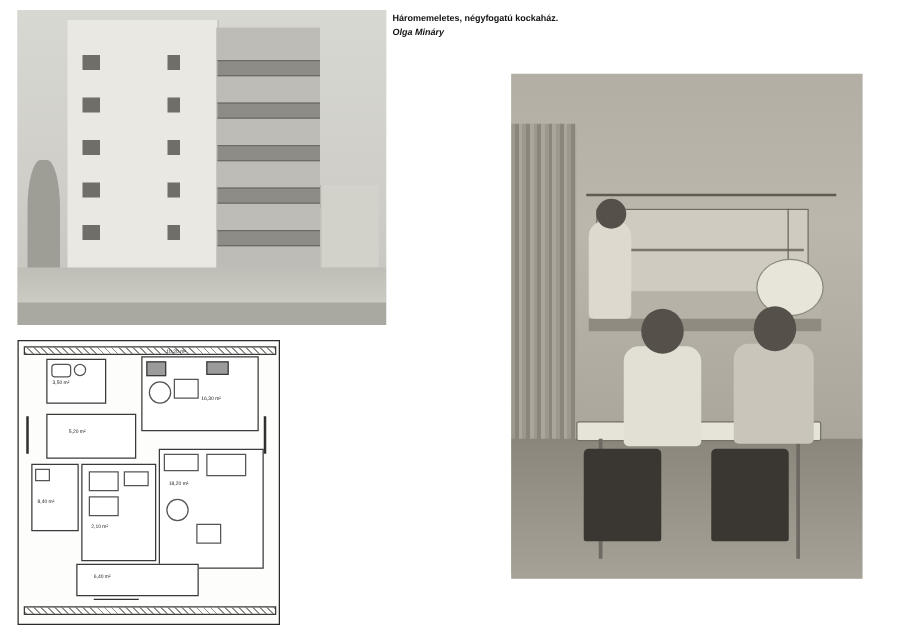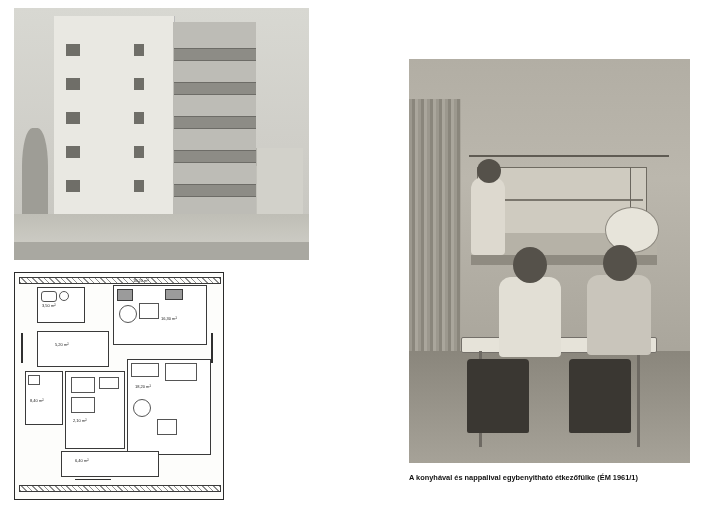--- a/index.html
+++ b/index.html
@@ -351,20 +351,22 @@
 
     <div class="fp-dark" style="left:6px; top:60px; width:2px; height:30px;"></div>
     <div class="fp-dark" style="left:196px; top:60px; width:2px; height:30px;"></div>
     <div class="fp-dark" style="left:60px; top:206px; width:36px; height:1px;"></div>
 
     <div class="fp-label" style="left:118px; top:6px;">10,20 m²</div>
   </div>
 </div>
 
 <div class="caption-top">
+  <div class="reg">Háromemeletes, négyfogatú kockaház.</div>
+  <div class="ital">Olga Mináry</div>
 </div>
 
 <div class="photo-interior">
   <div class="pi-wall"></div>
   <div class="pi-rail"></div>
   <div class="pi-cabinets"></div>
   <div class="pi-cab-shelf"></div>
   <div class="pi-backsplash"></div>
   <div class="pi-counter"></div>
   <div class="pi-lamp-cord"></div>
@@ -383,14 +385,13 @@
   <div class="pi-head" style="left:104px; top:188px; width:34px; height:36px;"></div>
 
   <div class="pi-person" style="left:178px; top:216px; width:64px; height:80px; background:#c9c5bb;"></div>
   <div class="pi-head" style="left:194px; top:186px; width:34px; height:36px;"></div>
 
   <div class="pi-chair" style="left:58px; top:300px; width:62px; height:74px;"></div>
   <div class="pi-chair" style="left:160px; top:300px; width:62px; height:74px;"></div>
 </div>
 
 <div class="caption-bottom">
-  <div>A konyhával és nappalival egybenyitható étkezőfülke (ÉM 1961/1)</div>
 </div>
 
 </body></html>

